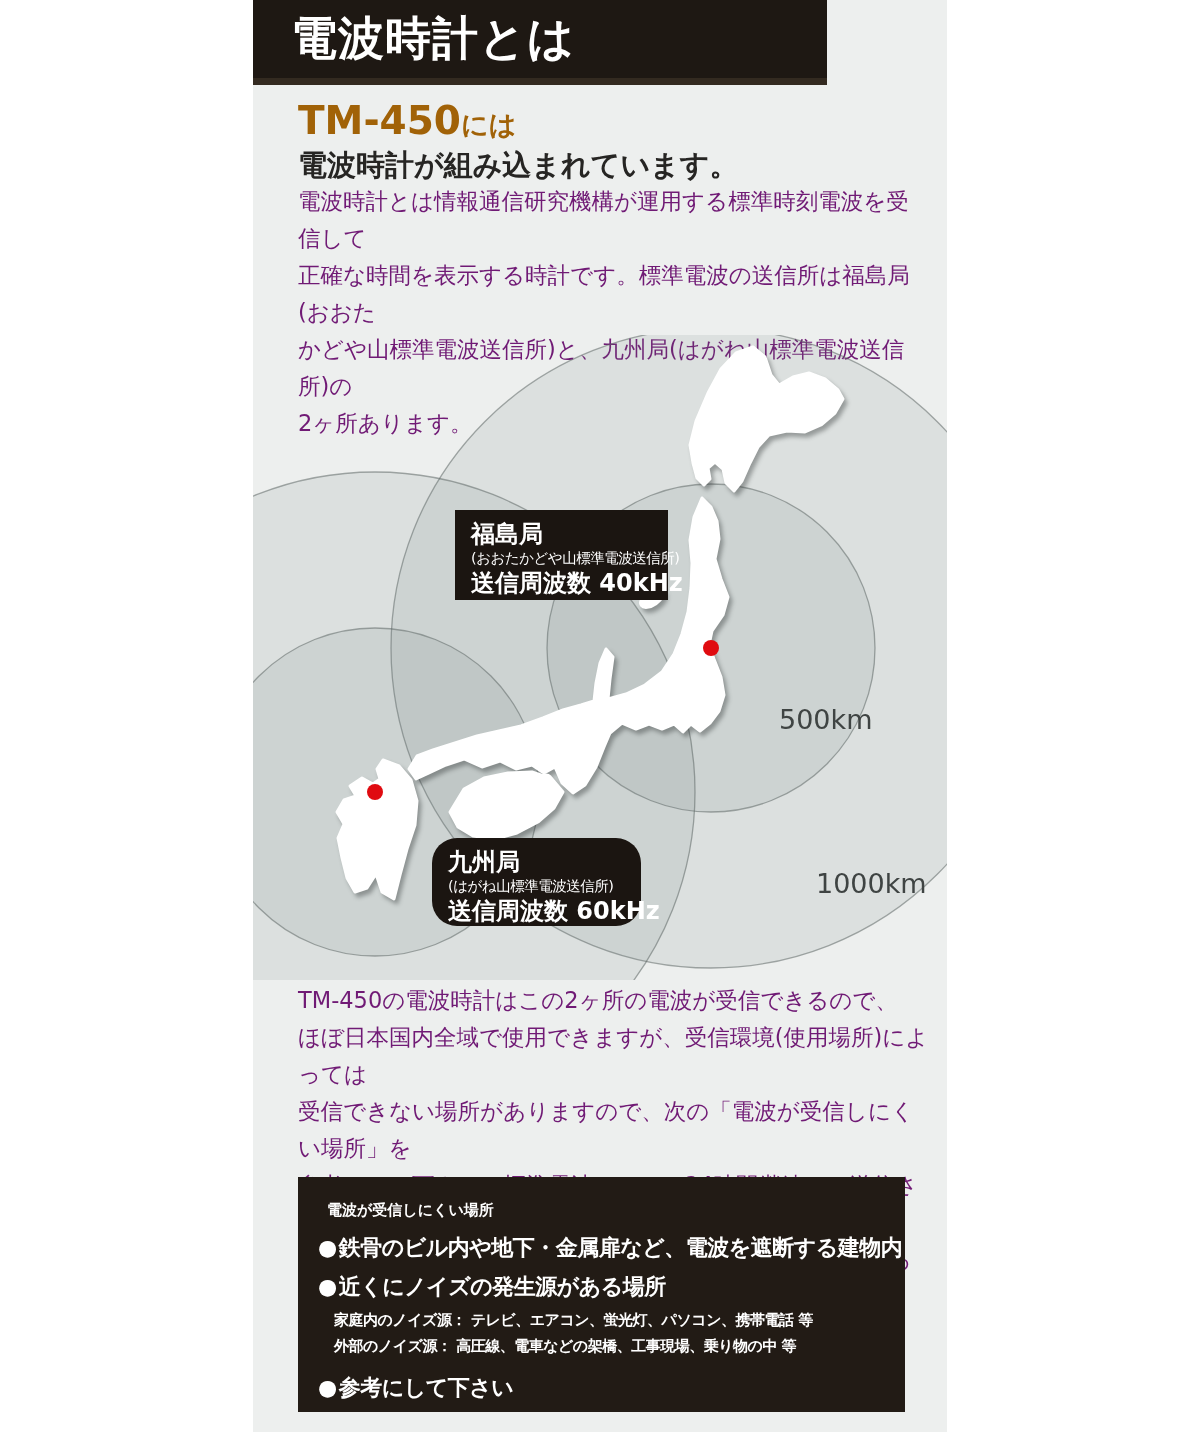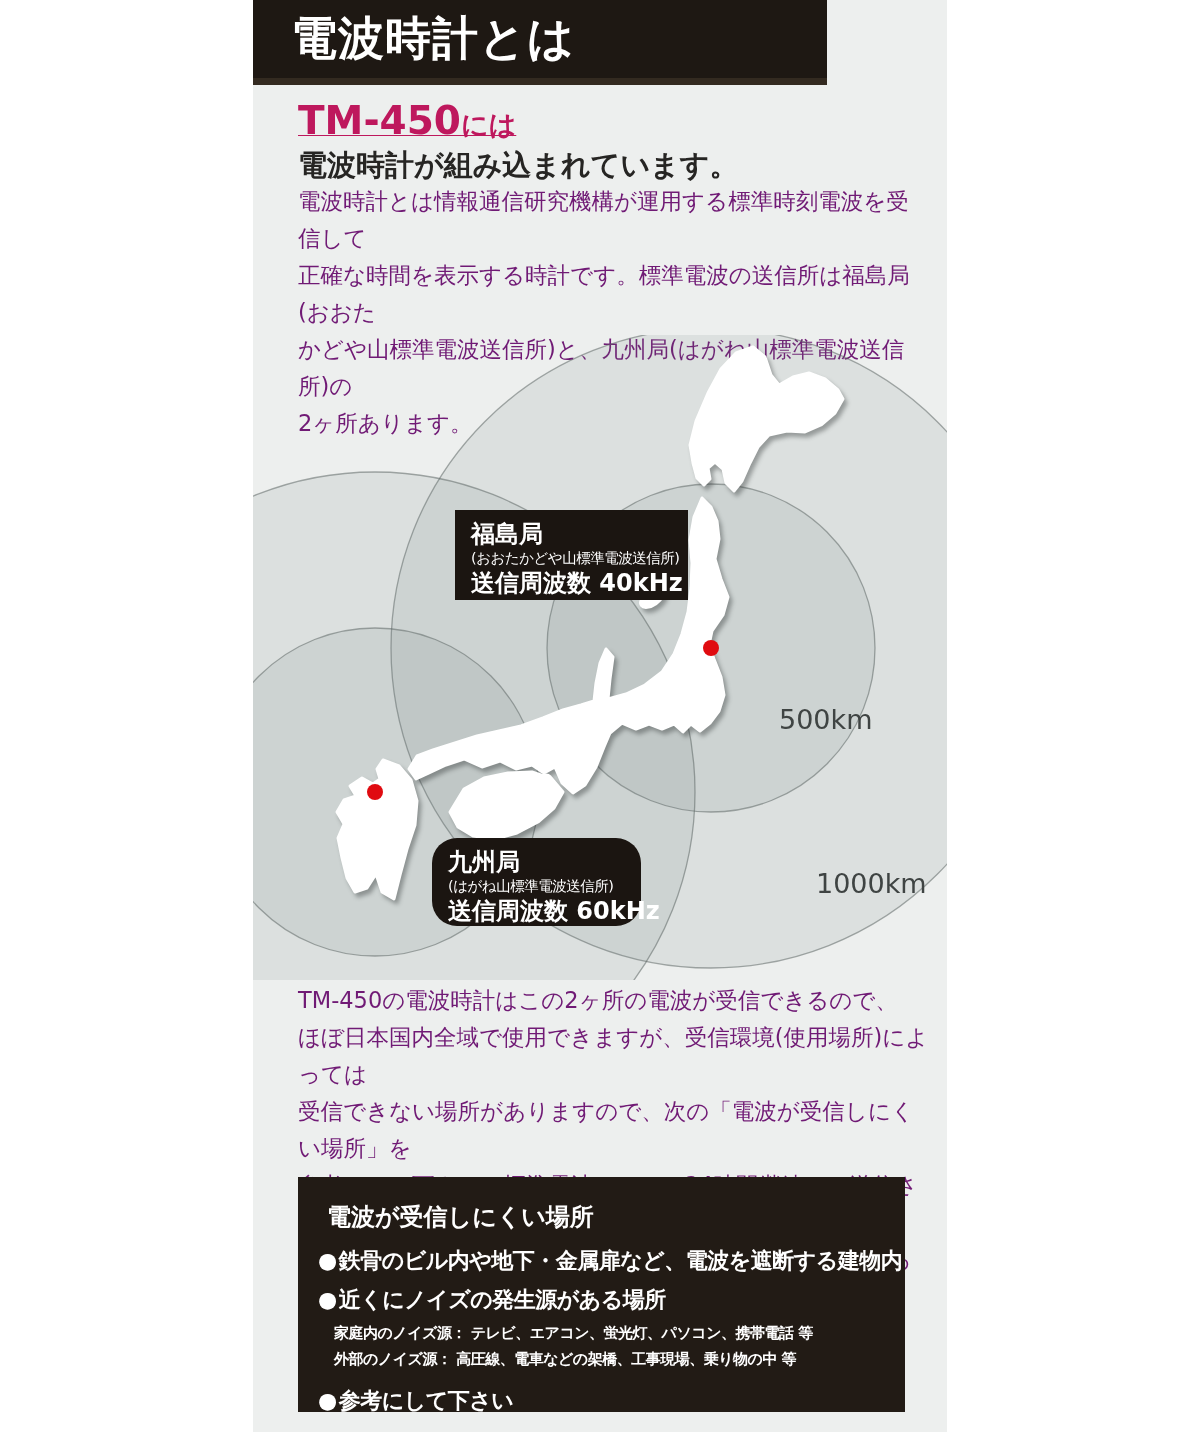--- a/index.html
+++ b/index.html
@@ -15,54 +15,54 @@
   
   .header-bar{
     position:absolute;left:0;top:0;width:574px;height:85px;
     background:#1e1813;border-bottom:7px solid #332a20;box-sizing:border-box;
   }
   .header-bar .title{
     color:#ffffff;font-weight:bold;font-size:46px;line-height:76px;
     padding-left:38px;letter-spacing:1px;
   }
   
-  .h-model{position:absolute;left:45px;top:98px;color:#be185d;white-space:nowrap;text-decoration:underline;}
+  .h-model{position:absolute;left:45px;top:98px;color:#a16207;white-space:nowrap;}
   .h-model .product{font-size:39px;font-weight:bold;letter-spacing:0px;}
   .h-model .suffix{font-size:27px;font-weight:bold;}
   .h-line2{position:absolute;left:45px;top:146px;font-size:29px;font-weight:bold;color:#262523;white-space:nowrap;}
   
   .para{
     position:absolute;left:45px;width:632px;
     font-size:22.5px;line-height:37px;color:#701a75;white-space:pre-line;
   }
   #intro-body{top:183px;}
   #outro-body{top:982px;}
   
   #map-svg{position:absolute;left:0;top:335px;}
   .station-box{
     position:absolute;background:#1b1511;color:#ffffff;
     box-sizing:border-box;padding:10px 8px 0 16px;
   }
-  #fukushima-box{left:202px;top:510px;width:233px;height:90px;}
+  #fukushima-box{left:202px;top:510px;width:213px;height:90px;}
   #kyushu-box{left:179px;top:838px;width:209px;height:88px;border-radius:25px;}
   .station-name{font-size:24px;font-weight:bold;line-height:29px;white-space:nowrap;}
   .station-sub{font-size:14.5px;line-height:19px;white-space:nowrap;letter-spacing:-0.5px;}
   .station-freq{font-size:24px;font-weight:bold;line-height:31px;white-space:nowrap;}
   .range-label{
     position:absolute;color:#3f4443;font-size:27px;white-space:nowrap;
   }
   #range-500{left:526px;top:704px;}
   #range-1000{left:563px;top:868px;}
   
   #notice-box{
     position:absolute;left:45px;top:1177px;width:607px;height:235px;
     background:#221b15;color:#ffffff;box-sizing:border-box;
     padding:24px 14px 0 20px;
   }
-  .notice-title{font-size:24px;font-weight:bold;margin:0 0 13px 9px;white-space:nowrap;}
+  .notice-title{font-size:15px;font-weight:bold;margin:0 0 13px 9px;white-space:nowrap;}
   .notice-line{font-size:22px;font-weight:bold;margin:0 0 9px 0;white-space:nowrap;letter-spacing:-0.5px;}
   .notice-sub{font-size:15px;font-weight:bold;margin:0 0 7px 16px;white-space:nowrap;letter-spacing:-0.5px;}
   .notice-last{margin-top:17px;}
   .bullet{margin-right:2px;}
 </style>
 </head>
 <body>
 
 <div id="panel">
 

